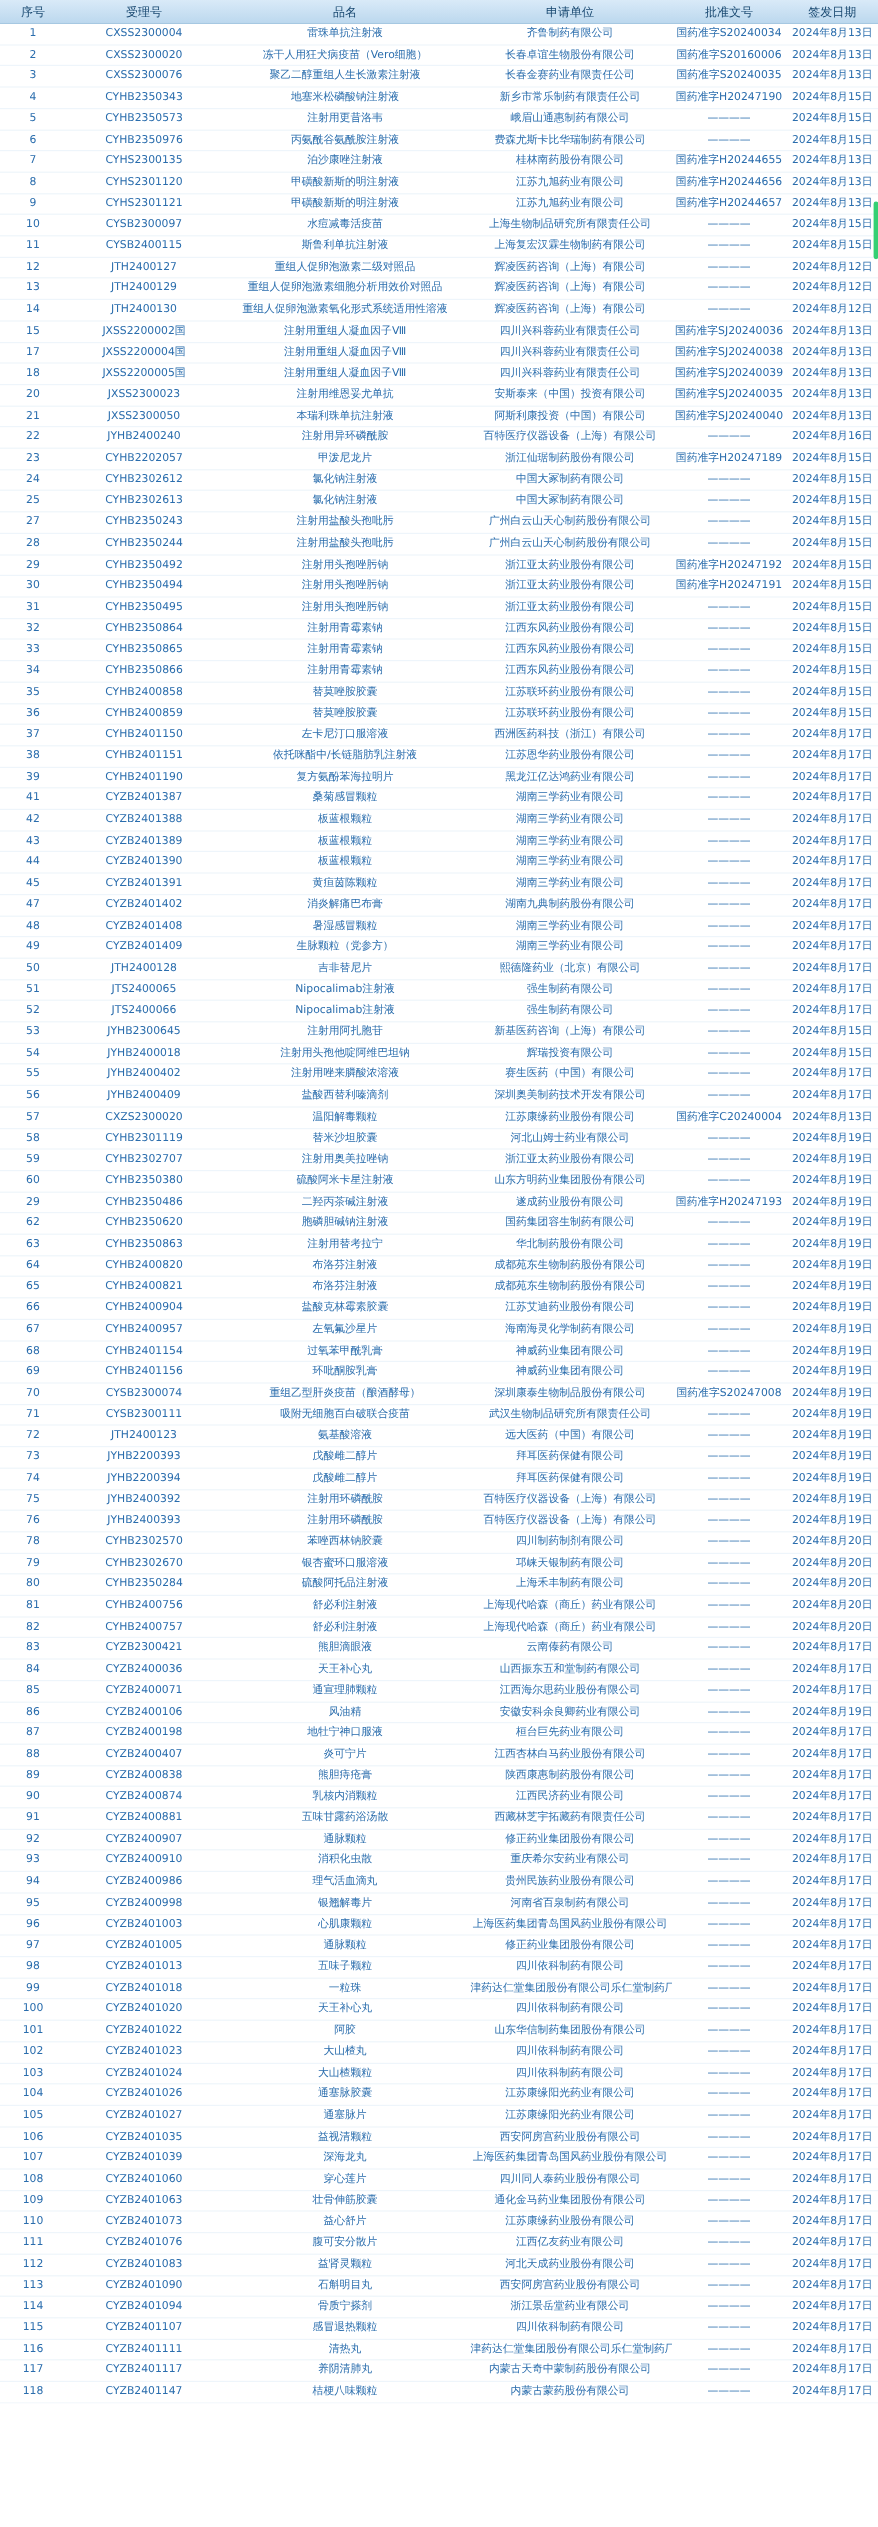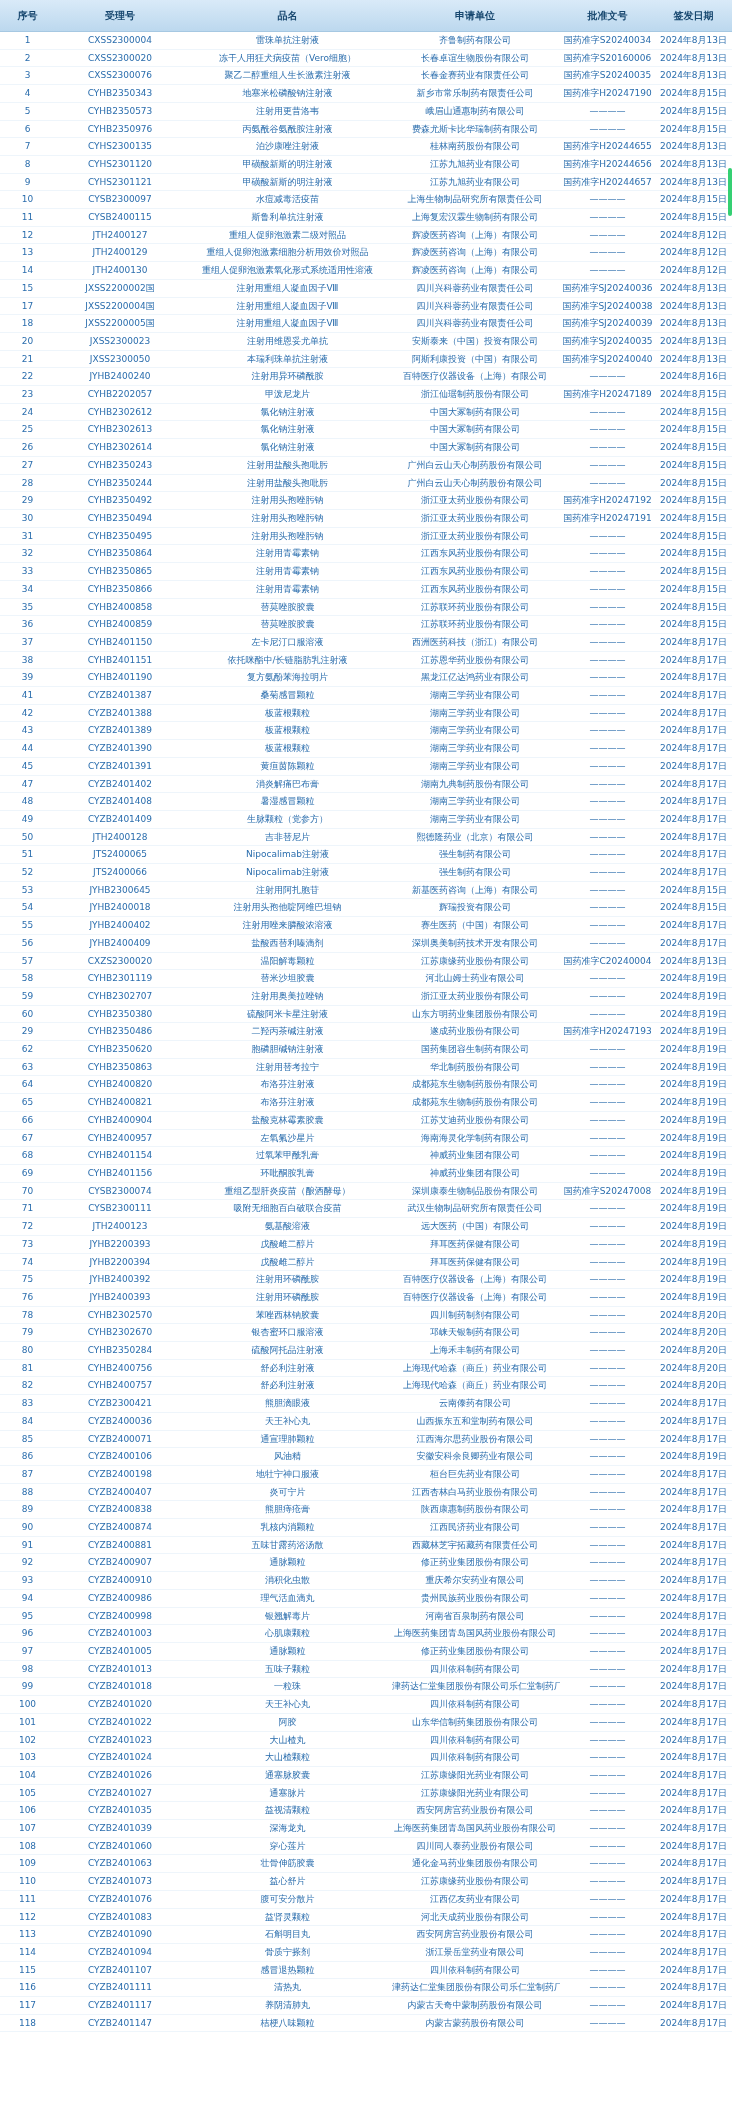--- a/index.html
+++ b/index.html
@@ -1,20 +1,20 @@
 <!DOCTYPE html>
 <html><head>
 <meta charset="utf-8">
 <style>
   html,body{margin:0;padding:0;background:#ffffff;}
   body{width:732px;font-family:"DejaVu Sans","Liberation Sans",sans-serif;position:relative;}
   table{width:732px;table-layout:fixed;border-collapse:collapse;}
   thead th{
     background:linear-gradient(#d9eaf8,#bcd8ee);
-    color:#17476f;font-weight:bold;font-size:10px;height:31px;
+    color:#17476f;font-weight:normal;font-size:10px;height:19px;
     border-bottom:1px solid #a6c8e2;padding:0;text-align:center;white-space:nowrap;
   }
   tbody td{
     font-size:9px;color:#2a6dad;height:16.7px;line-height:16.7px;
     padding:0 2px;text-align:center;white-space:nowrap;overflow:hidden;
     border-bottom:1px solid #eef5fb;
   }
   col.c-idx{width:55px;} col.c-no{width:130px;} col.c-name{width:205px;}
   col.c-app{width:170px;} col.c-appr{width:95px;} col.c-date{width:77px;}
   .scroll-thumb{position:absolute;right:0;top:168px;width:4px;height:48px;background:#35d073;border-radius:2px;}
@@ -220,28 +220,20 @@
       </tr>
       <tr>
         <td>25</td>
         <td>CYHB2302613</td>
         <td>氯化钠注射液</td>
         <td>中国大冢制药有限公司</td>
         <td>————</td>
         <td>2024年8月15日</td>
       </tr>
       <tr>
-        <td>26</td>
-        <td>CYHB2302614</td>
-        <td>氯化钠注射液</td>
-        <td>中国大冢制药有限公司</td>
-        <td>————</td>
-        <td>2024年8月15日</td>
-      </tr>
-      <tr>
         <td>27</td>
         <td>CYHB2350243</td>
         <td>注射用盐酸头孢吡肟</td>
         <td>广州白云山天心制药股份有限公司</td>
         <td>————</td>
         <td>2024年8月15日</td>
       </tr>
       <tr>
         <td>28</td>
         <td>CYHB2350244</td>

